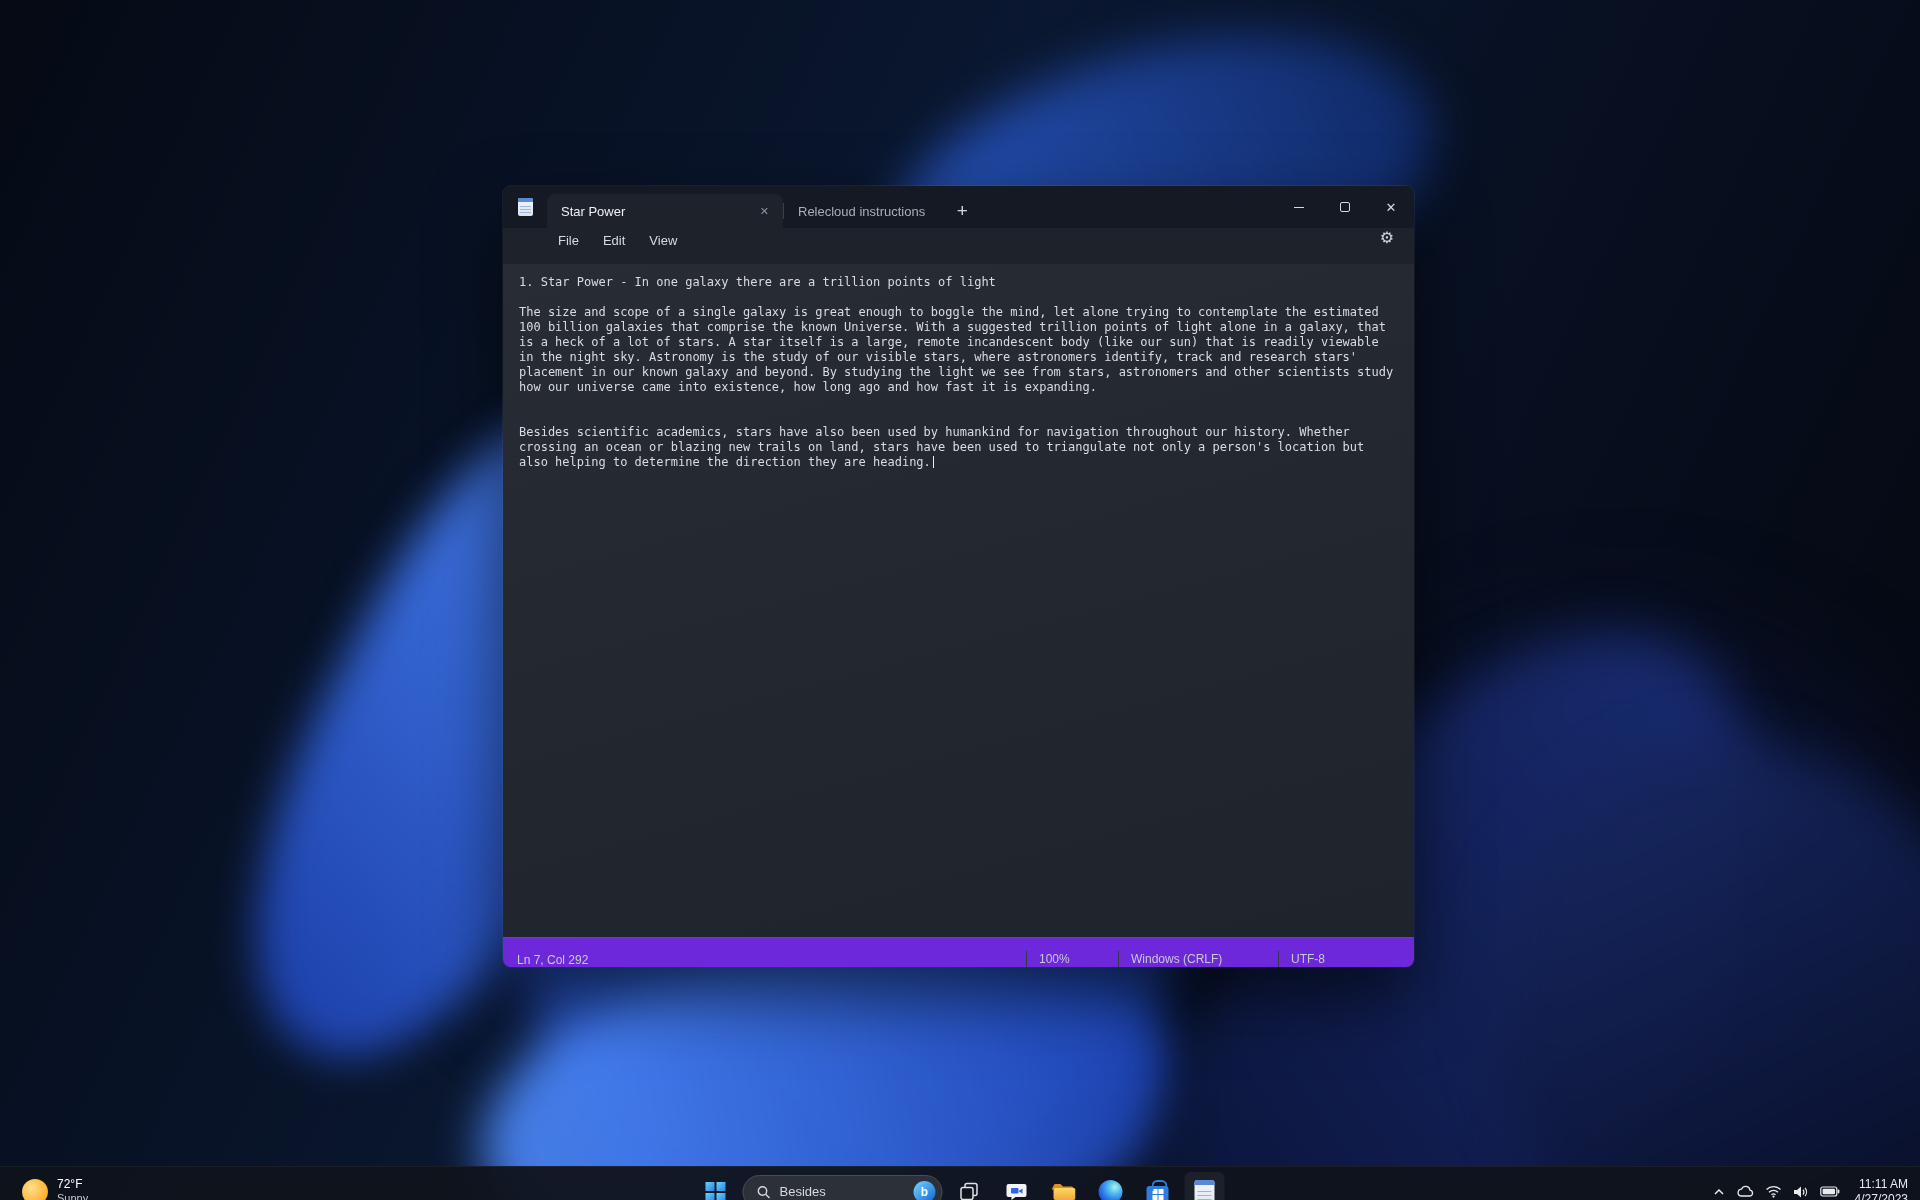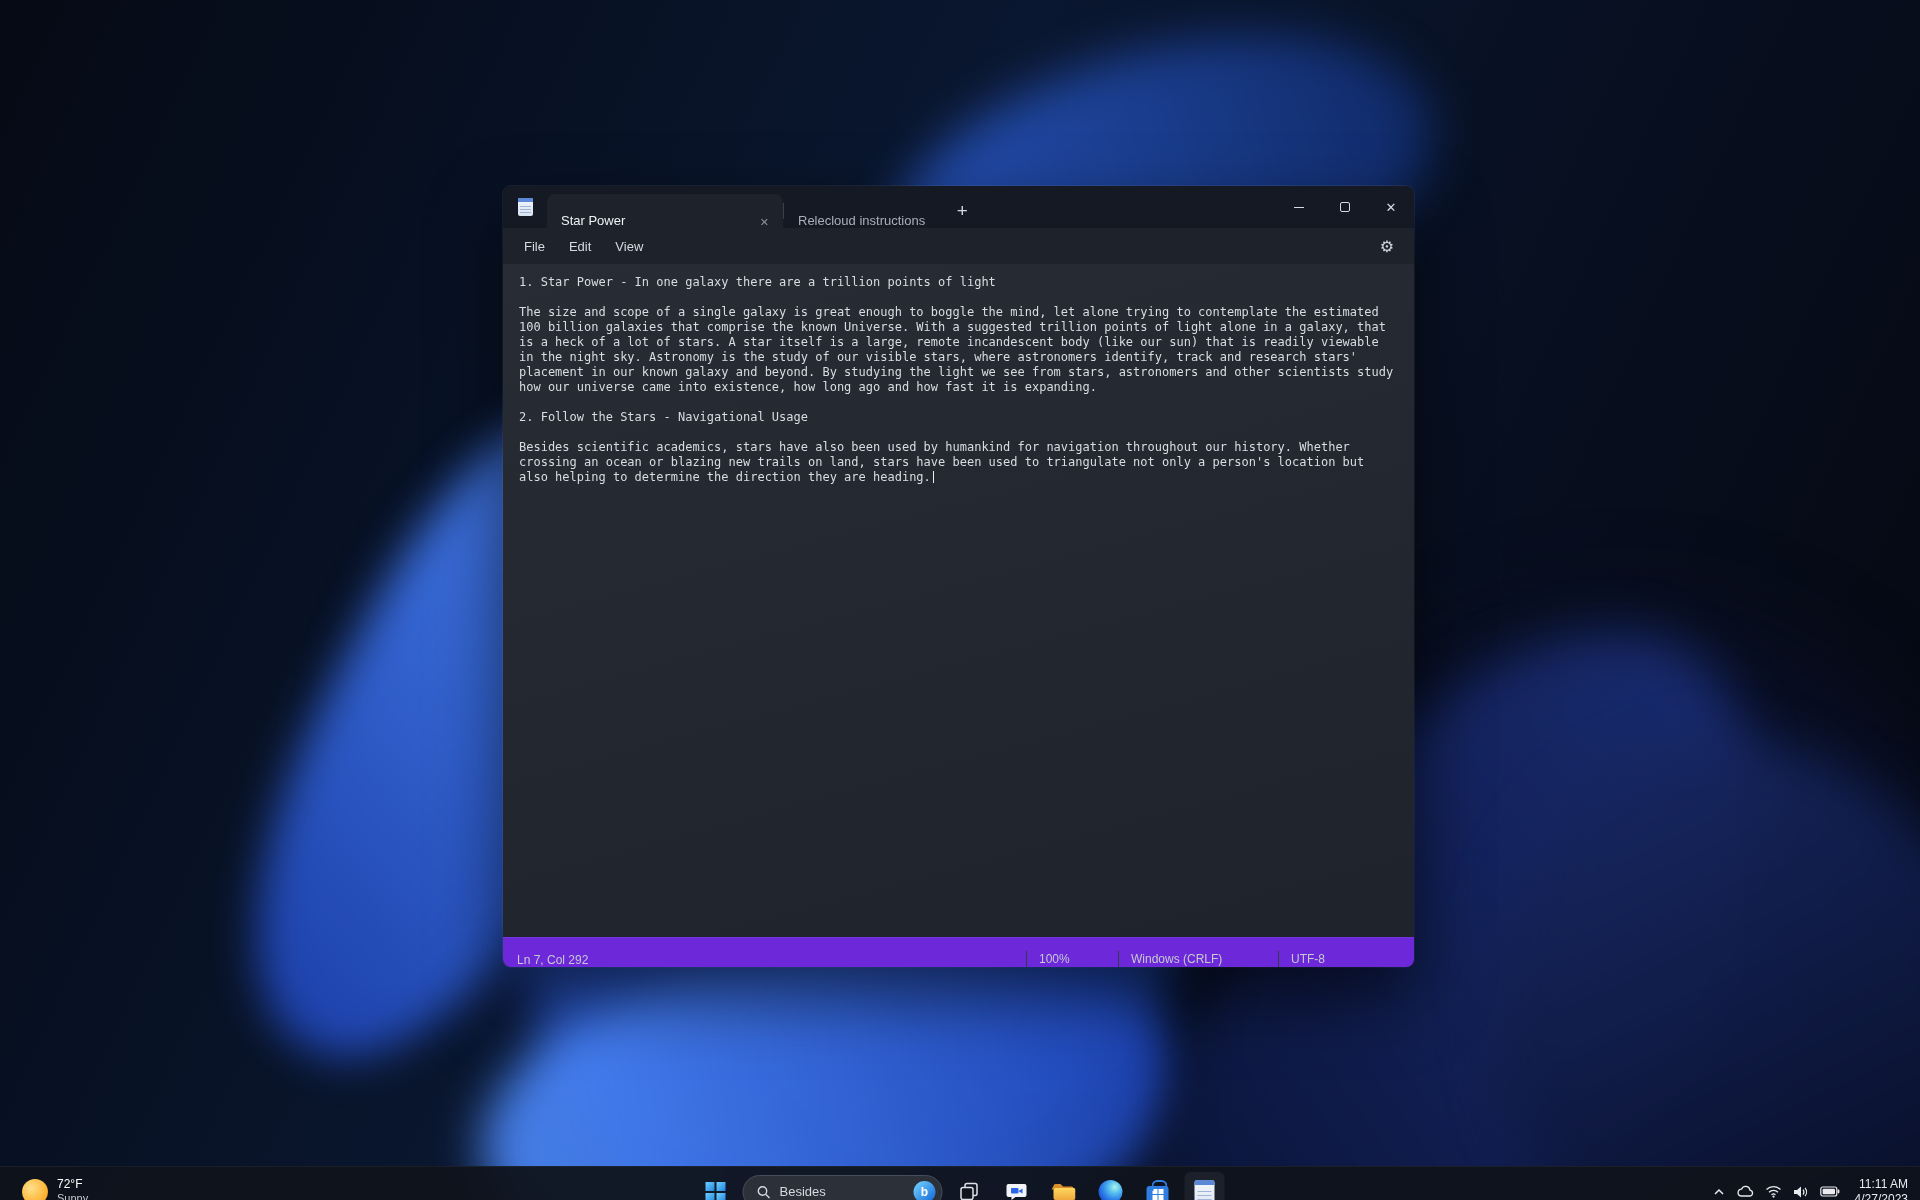--- a/index.html
+++ b/index.html
@@ -33,34 +33,34 @@
   .window { position:absolute; left:503px; top:186px; width:911px; height:781px;
     border-radius:8px; overflow:hidden; background:#1e222b; display:flex; flex-direction:column;
     box-shadow:0 30px 70px rgba(0,0,0,.6), 0 0 0 1px rgba(255,255,255,.07); }
 
   .tabbar { height:42px; background:#151923; display:flex; align-items:flex-end; position:relative; flex:none; }
   .app-icon-slot { height:42px; width:44px; display:flex; align-items:center; justify-content:center; }
   .mini-np { width:15px; height:18px; background:linear-gradient(180deg,#f2f6fb,#d9e3f1); border-radius:2px; position:relative; }
   .mini-np::before { content:""; position:absolute; left:0; right:0; top:0; height:4px; background:#5b87d7; border-radius:2px 2px 0 0; }
   .mini-np::after  { content:""; position:absolute; left:2px; right:2px; top:6px; bottom:2px;
     background:repeating-linear-gradient(180deg,transparent 0 2px,#9fb4d8 2px 3px); }
-  .tab { height:34px; display:flex; align-items:flex-end; gap:10px; padding:0 14px; font-size:13px;
+  .tab { height:34px; display:flex; align-items:center; gap:10px; padding:0 14px; font-size:13px;
     color:#a9afb9; border-radius:8px 8px 0 0; white-space:nowrap; }
   .tab.active { background:#1e222b; color:#eef1f5; width:236px; }
   .tab-close { margin-left:auto; color:#8d939d; font-size:11px; line-height:1; }
   .tab-divider { width:1px; height:16px; background:#3a3f49; margin-bottom:9px; }
   .newtab { width:34px; height:34px; display:flex; align-items:center; justify-content:center;
     color:#d2d6dd; font-size:19px; font-weight:300; margin-left:6px; }
   .win-controls { position:absolute; right:0; top:0; height:42px; display:flex; }
   .wc { width:46px; height:42px; display:flex; align-items:center; justify-content:center; color:#d6d9de; }
   .wc-min-glyph { width:10px; height:1px; background:#d6d9de; display:block; }
   .wc-max-glyph { width:10px; height:10px; border:1px solid #d6d9de; border-radius:2px; display:block; }
   .wc-close { font-size:13px; }
 
-  .menubar { height:36px; background:#1e222b; display:flex; align-items:center; padding:0 10px; gap:2px; flex:none; }
+  .menubar { height:36px; background:#1e222b; display:flex; align-items:flex-start; padding:0 10px; gap:2px; flex:none;margin-left:34px; }
   .menu-item { padding:5px 11px; font-size:13px; color:#d7dae0; border-radius:5px; }
   .gear { margin-left:auto; margin-right:10px; color:#cfd3da; font-size:16px; }
 
   .editor { flex:1; background:linear-gradient(165deg,#282c35 0%,#22262e 60%,#1f232b 100%);
     padding:11px 16px; overflow:hidden; }
   .doc-line { font-family:"DejaVu Sans Mono",monospace; font-size:12px; line-height:15px;
     color:#d9dce1; white-space:pre-wrap; min-height:15px; max-width:880px; }
   .line-with-caret { display:block; }
   .caret { display:inline-block; width:1px; height:12px; background:#eceef2; vertical-align:-2px; margin-left:2px; }
 
@@ -157,21 +157,20 @@
     <span class="menu-item">Edit</span>
     <span class="menu-item">View</span>
     <span class="gear">⚙</span>
   </div>
 
   <div class="editor">
     <div class="doc-line">1. Star Power - In one galaxy there are a trillion points of light</div>
     <div class="doc-line"></div>
     <div class="doc-line">The size and scope of a single galaxy is great enough to boggle the mind, let alone trying to contemplate the estimated 100 billion galaxies that comprise the known Universe. With a suggested trillion points of light alone in a galaxy, that is a heck of a lot of stars. A star itself is a large, remote incandescent body (like our sun) that is readily viewable in the night sky. Astronomy is the study of our visible stars, where astronomers identify, track and research stars' placement in our known galaxy and beyond. By studying the light we see from stars, astronomers and other scientists study how our universe came into existence, how long ago and how fast it is expanding.</div>
     <div class="doc-line"></div>
-    <div class="doc-line">2. Follow the Stars - Navigational Usage</div>
     <div class="doc-line"></div>
     <div class="doc-line line-with-caret"><span>Besides scientific academics, stars have also been used by humankind for navigation throughout our history. Whether crossing an ocean or blazing new trails on land, stars have been used to triangulate not only a person's location but also helping to determine the direction they are heading.</span><span class="caret"></span></div>
   </div>
 
   <div class="statusbar">
     <div class="sb-left">Ln 7, Col 292</div>
     <div class="sb-seg sb-zoom">100%</div>
     <div class="sb-seg sb-eol">Windows (CRLF)</div>
     <div class="sb-seg sb-enc">UTF-8</div>
   </div>

